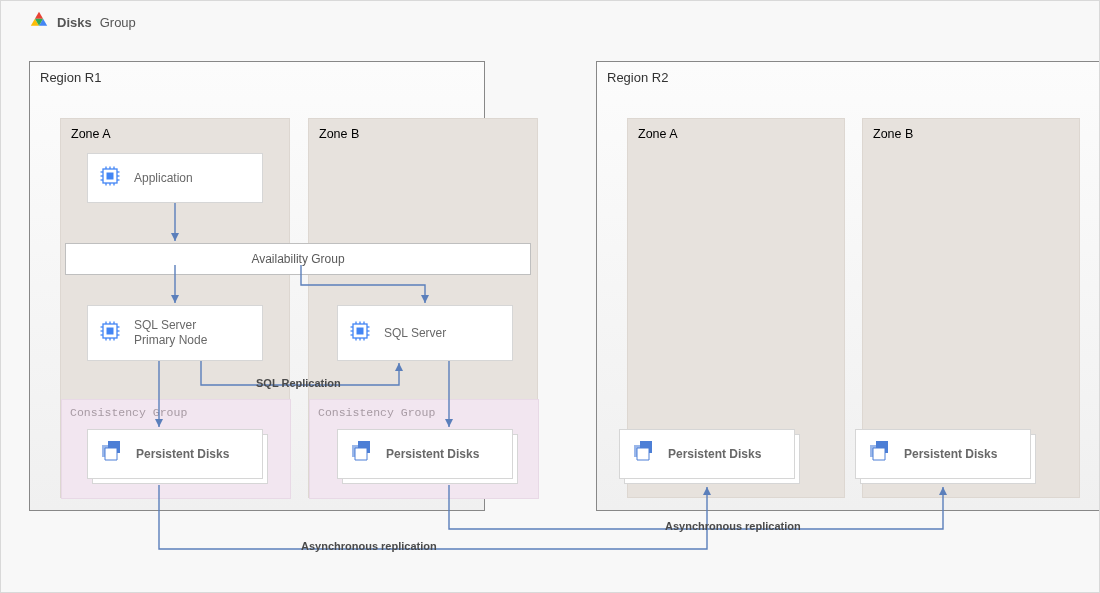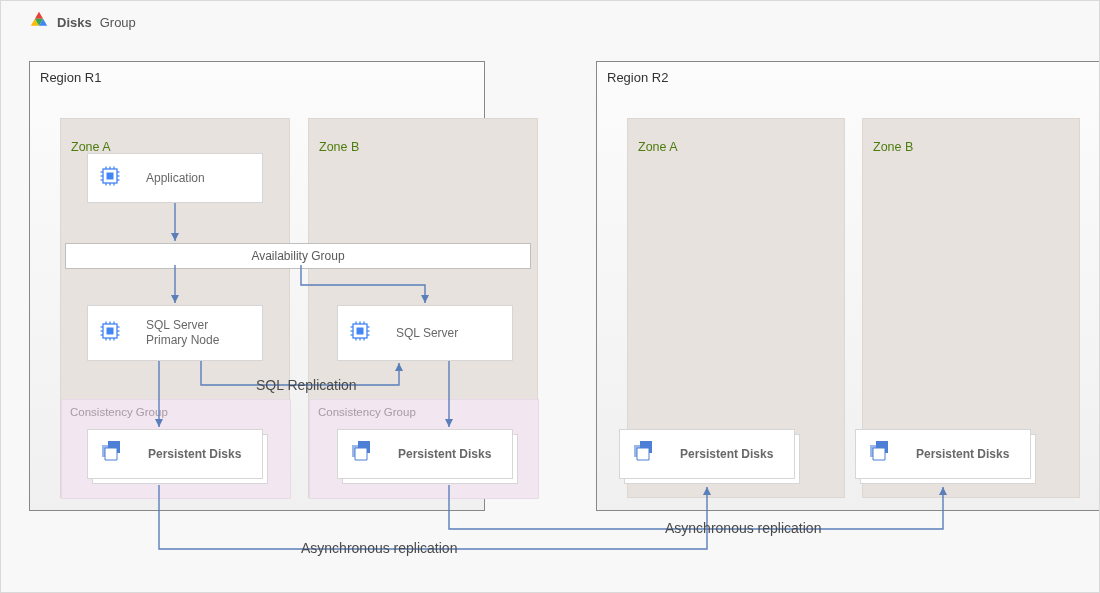--- a/index.html
+++ b/index.html
@@ -35,43 +35,43 @@
   }
   .zone {
     position: absolute;
     background: #e7e2dd;
     border: 1px solid #ddd7d1;
   }
   .zone-label {
     position: absolute;
     top: 8px; left: 10px;
     font-size: 12.5px;
-    color: #4d7c0f;
-    margin-top: 13px;
+    color: #000000;
   }
   .cgroup {
     position: absolute;
     background: #f2e6f0;
     border: 1px solid #e8d9e6;
   }
   .cgroup-label {
     position: absolute;
     top: 6px; left: 8px;
     font-size: 11.5px;
     color: #a79aa3;
+    font-family: Liberation Mono, monospace;
   }
 
   .node {
     position: absolute;
     background: #fff;
     border: 1px solid #d6d6d6;
     display: flex;
     align-items: center;
     padding: 0 10px;
-    gap: 24px;
+    gap: 12px;
   }
   .node-label {
     font-size: 12px;
     color: #686868;
     line-height: 1.25;
   }
   .stack-shadow::after {
     content: "";
     position: absolute;
     left: 4px; top: 4px;
@@ -93,23 +93,24 @@
     color: #5a5a5a;
   }
 
   .icon-cpu { width: 24px; height: 24px; }
   .icon-disk { width: 26px; height: 26px; }
 
   svg.arrows { position: absolute; left: 0; top: 0; pointer-events: none; }
 
   .free-label {
     position: absolute;
-    font-size: 14px;
+    font-size: 11px;
     color: #4a4a4a;
     background: transparent;
+    font-weight: bold;
   }
 </style>
 </head>
 <body>
 
 <div class="header">
   <span>
     <svg viewBox="0 0 24 22">
       <polygon points="12,1 22,18 2,18" fill="none"></polygon>
       <polygon points="12,1 17,9.5 7,9.5" fill="#ea4335"></polygon>
@@ -147,21 +148,21 @@
 
   <div class="zone" style="left:30px; top:56px; width:218px; height:380px;">
     <div class="zone-label">Zone A</div>
   </div>
 
   <div class="zone" style="left:265px; top:56px; width:218px; height:380px;">
     <div class="zone-label">Zone B</div>
   </div>
 </div>
 
-<div class="ag-bar" style="left:64px; top:242px; width:466px; height:26px;">
+<div class="ag-bar" style="left:64px; top:242px; width:466px; height:32px;">
   <span>Availability Group</span>
 </div>
 
 <div class="node" style="left:86px; top:152px; width:176px; height:50px;">
   <span>
     <svg class="icon-cpu" viewBox="0 0 24 24">
       <rect x="5" y="5" width="14" height="14" fill="none" stroke="#4285f4" stroke-width="1.3"></rect>
       <rect x="8.5" y="8.5" width="7" height="7" fill="#4285f4"></rect>
       <g stroke="#4285f4" stroke-width="1.3">
         <line x1="8" y1="2.5" x2="8" y2="5"></line>

